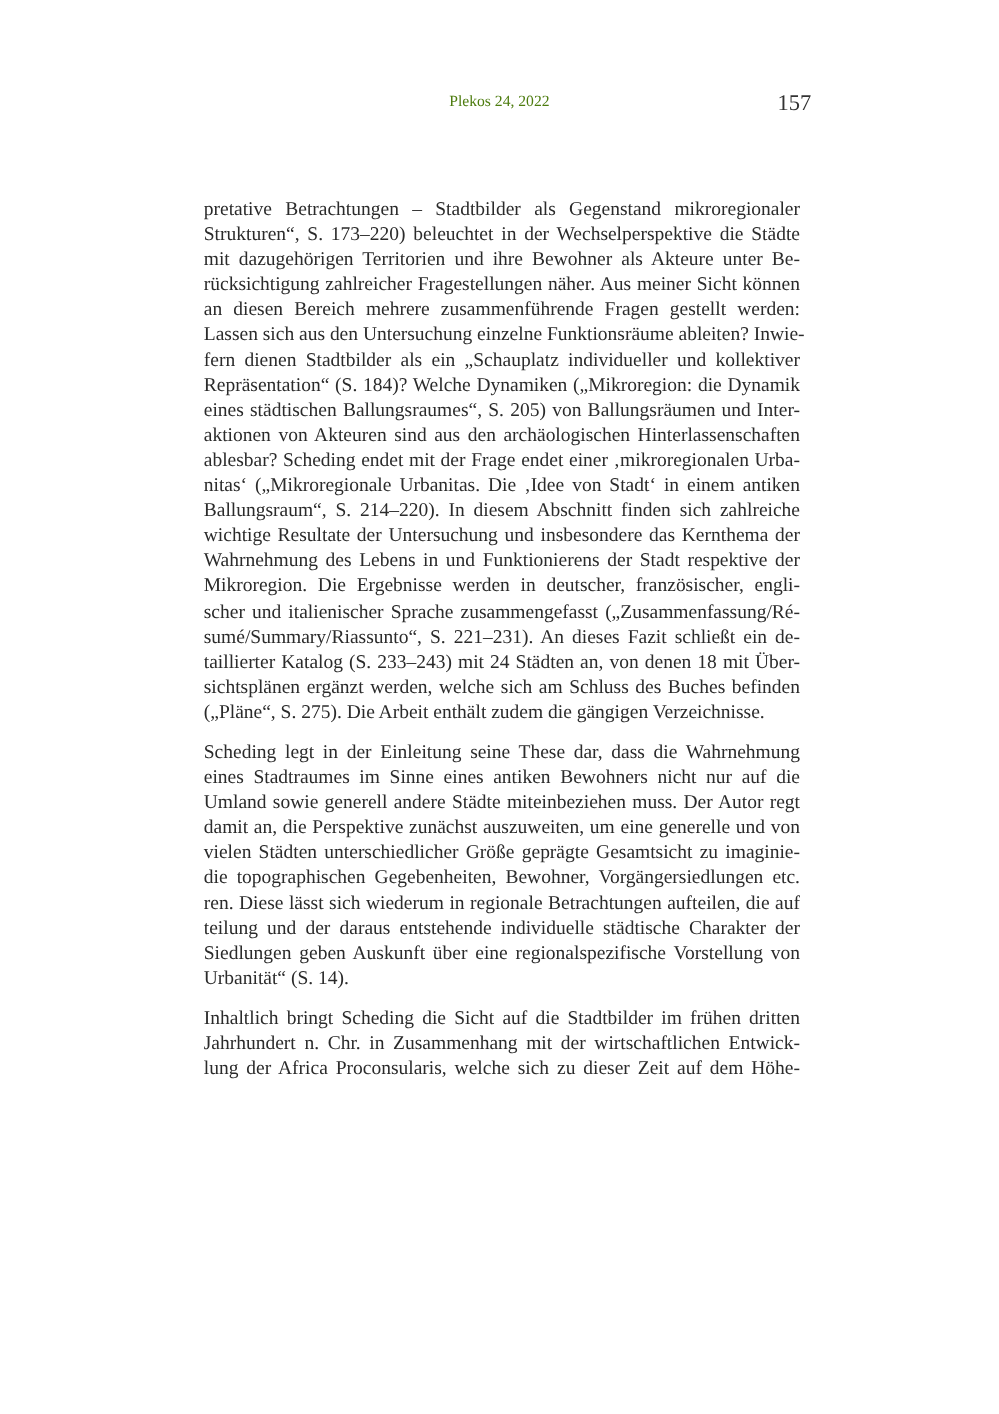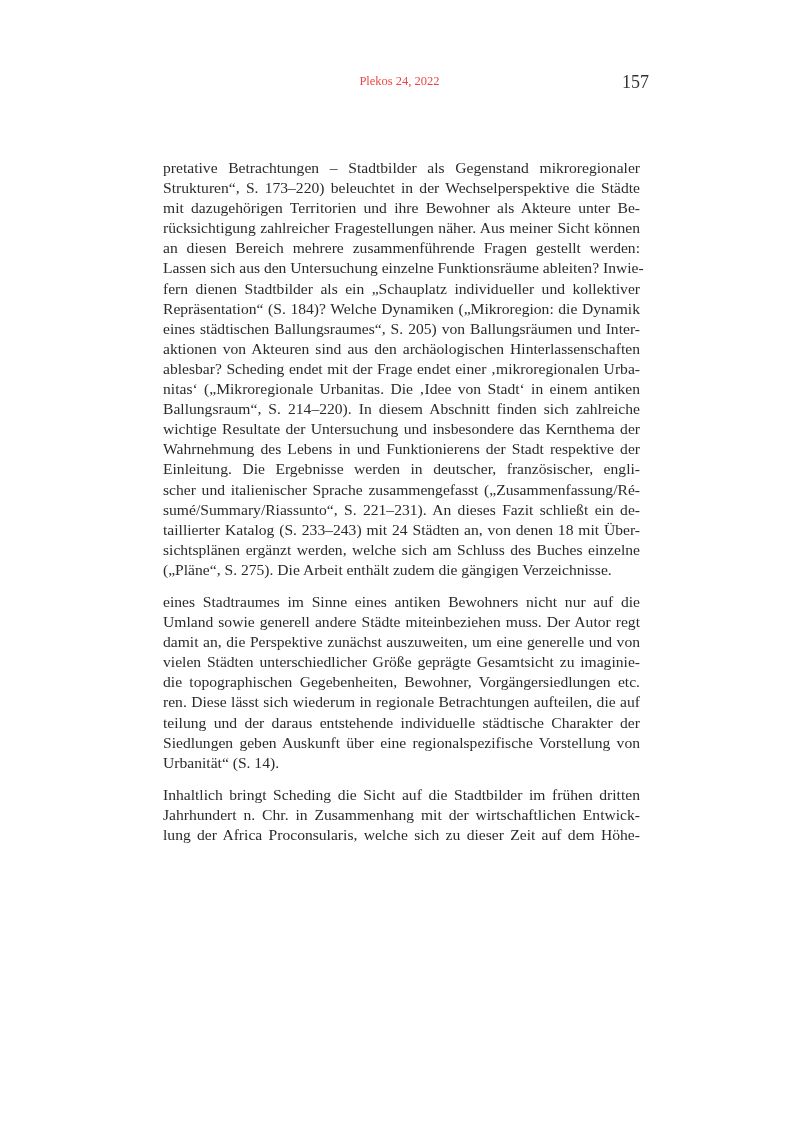--- a/index.html
+++ b/index.html
@@ -22,21 +22,21 @@
       width: 799px;
       height: 20px;
     }
     .journal {
       position: absolute;
       left: 0;
       width: 799px;
       text-align: center;
       top: 2px;
       font-size: 12.5px;
-      color: #ef4444;
+      color: #4d7c0f;
     }
     .page-num {
       position: absolute;
       left: 622px;
       top: 0px;
       font-size: 18px;
       color: #333;
     }
     .text-block {
       position: absolute;
@@ -80,28 +80,29 @@
       <span class="line">Lassen sich aus den Untersuchung einzelne Funktionsräume ableiten? Inwie-</span>
       <span class="line">fern dienen Stadtbilder als ein „Schauplatz individueller und kollektiver</span>
       <span class="line">Repräsentation“ (S. 184)? Welche Dynamiken („Mikroregion: die Dynamik</span>
       <span class="line">eines städtischen Ballungsraumes“, S. 205) von Ballungsräumen und Inter-</span>
       <span class="line">aktionen von Akteuren sind aus den archäologischen Hinterlassenschaften</span>
       <span class="line">ablesbar? Scheding endet mit der Frage endet einer ‚mikroregionalen Urba-</span>
       <span class="line">nitas‘ („Mikroregionale Urbanitas. Die ‚Idee von Stadt‘ in einem antiken</span>
       <span class="line">Ballungsraum“, S. 214–220). In diesem Abschnitt finden sich zahlreiche</span>
       <span class="line">wichtige Resultate der Untersuchung und insbesondere das Kernthema der</span>
       <span class="line">Wahrnehmung des Lebens in und Funktionierens der Stadt respektive der</span>
-      <span class="line">Einleitung. Die Ergebnisse werden in deutscher, französischer, engli-</span>
+      <span class="line">Mikroregion. Die Ergebnisse werden in deutscher, französischer, engli-</span>
       <span class="line">scher und italienischer Sprache zusammengefasst („Zusammenfassung/Ré-</span>
       <span class="line">sumé/Summary/Riassunto“, S. 221–231). An dieses Fazit schließt ein de-</span>
       <span class="line">taillierter Katalog (S. 233–243) mit 24 Städten an, von denen 18 mit Über-</span>
-      <span class="line">sichtsplänen ergänzt werden, welche sich am Schluss des Buches einzelne</span>
+      <span class="line">sichtsplänen ergänzt werden, welche sich am Schluss des Buches befinden</span>
       <span class="line last">(„Pläne“, S. 275). Die Arbeit enthält zudem die gängigen Verzeichnisse.</span>
     </p>
   <p class="para">
+      <span class="line">Scheding legt in der Einleitung seine These dar, dass die Wahrnehmung</span>
       <span class="line">eines Stadtraumes im Sinne eines antiken Bewohners nicht nur auf die</span>
       <span class="line">Umland sowie generell andere Städte miteinbeziehen muss. Der Autor regt</span>
       <span class="line">damit an, die Perspektive zunächst auszuweiten, um eine generelle und von</span>
       <span class="line">vielen Städten unterschiedlicher Größe geprägte Gesamtsicht zu imaginie-</span>
       <span class="line">die topographischen Gegebenheiten, Bewohner, Vorgängersiedlungen etc.</span>
       <span class="line">ren. Diese lässt sich wiederum in regionale Betrachtungen aufteilen, die auf</span>
       <span class="line">teilung und der daraus entstehende individuelle städtische Charakter der</span>
       <span class="line">Siedlungen geben Auskunft über eine regionalspezifische Vorstellung von</span>
       <span class="line last">Urbanität“ (S. 14).</span>
     </p>

